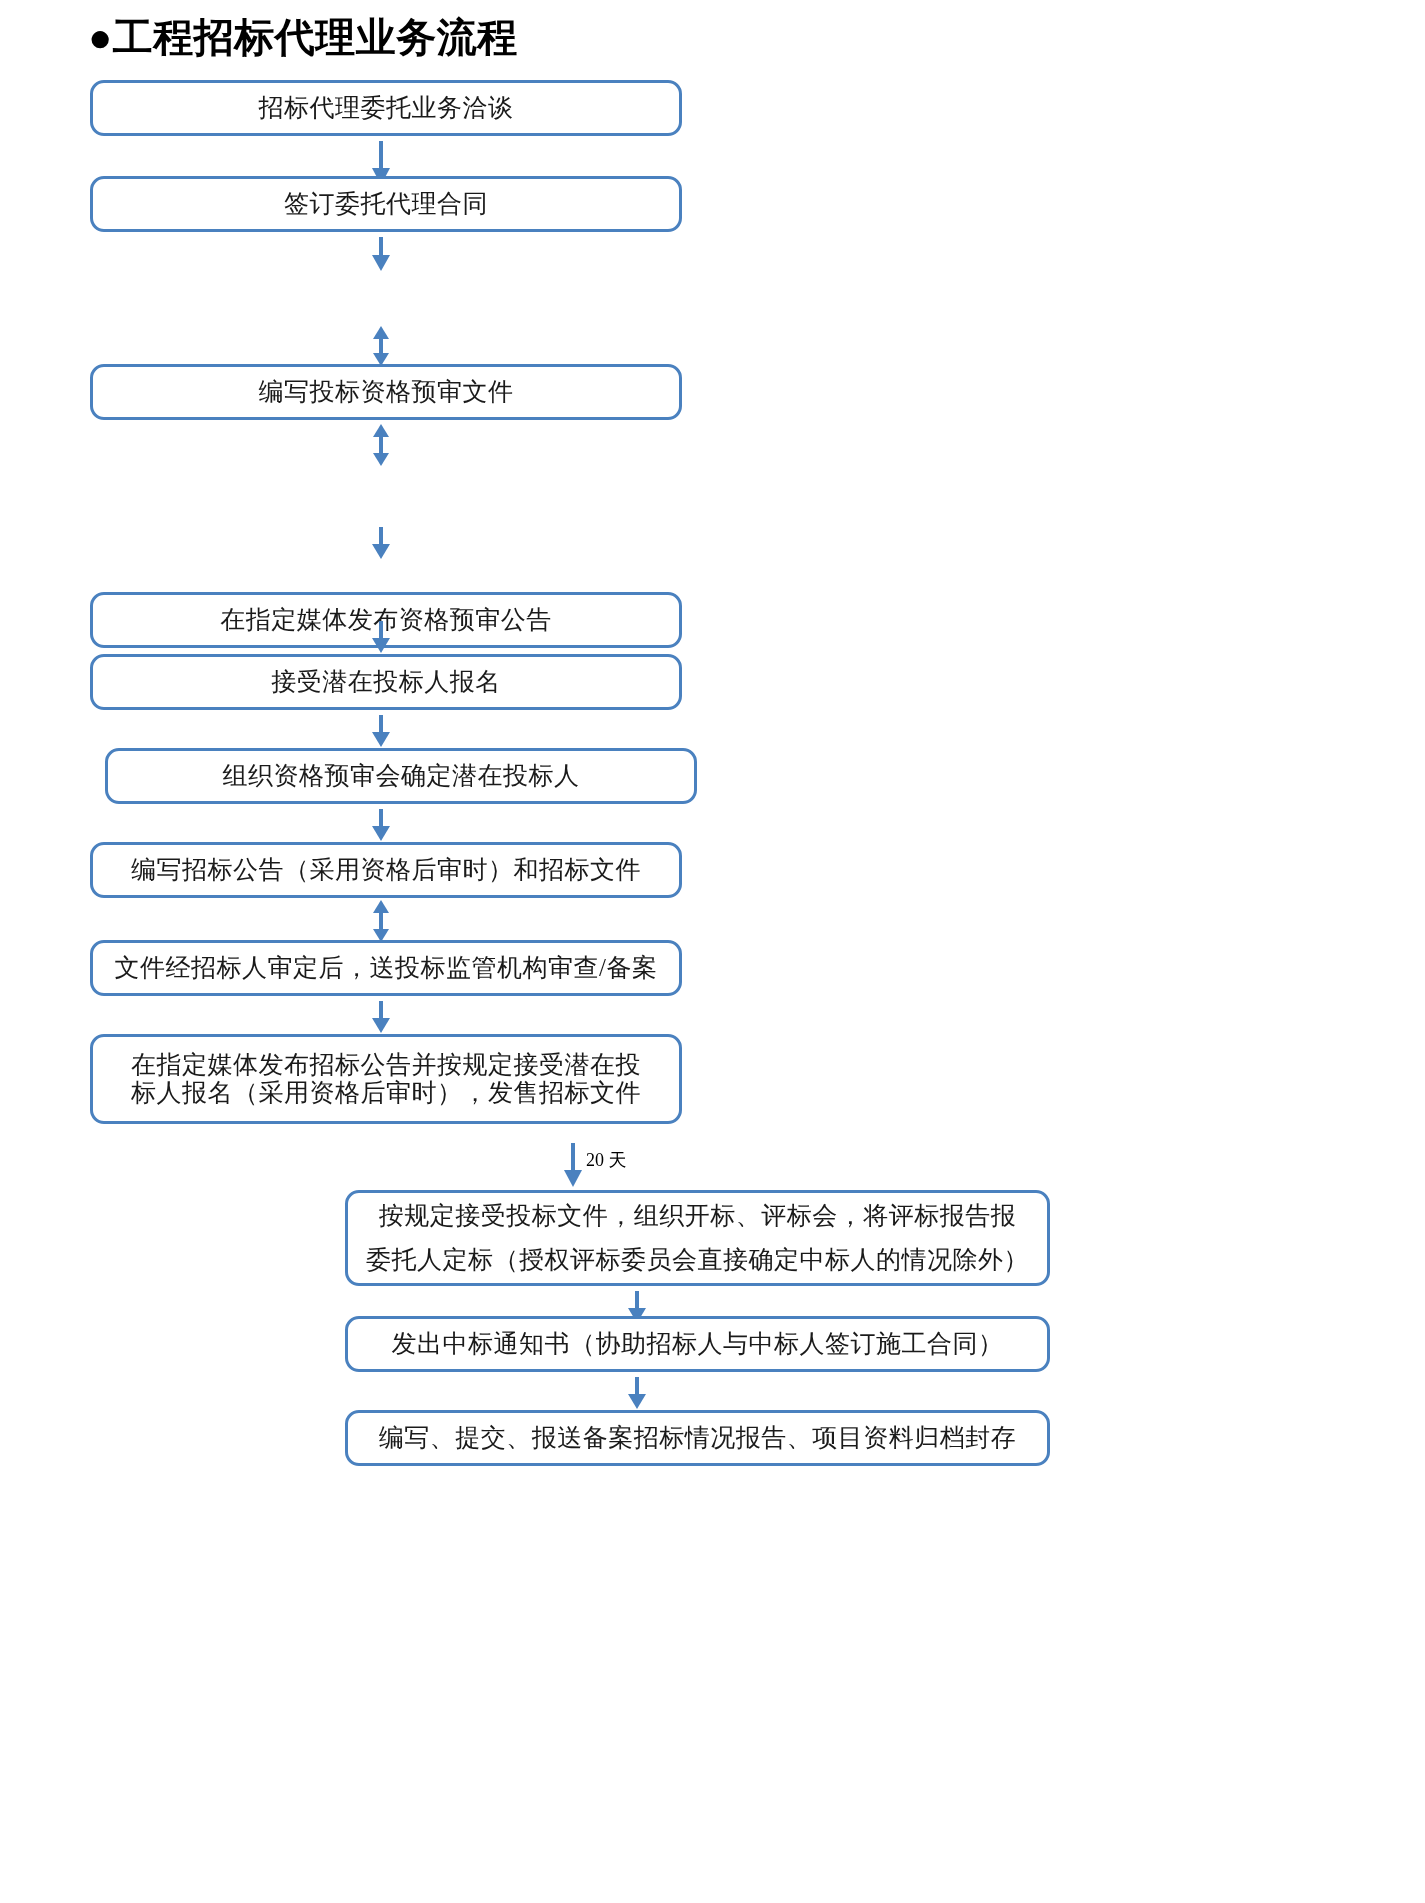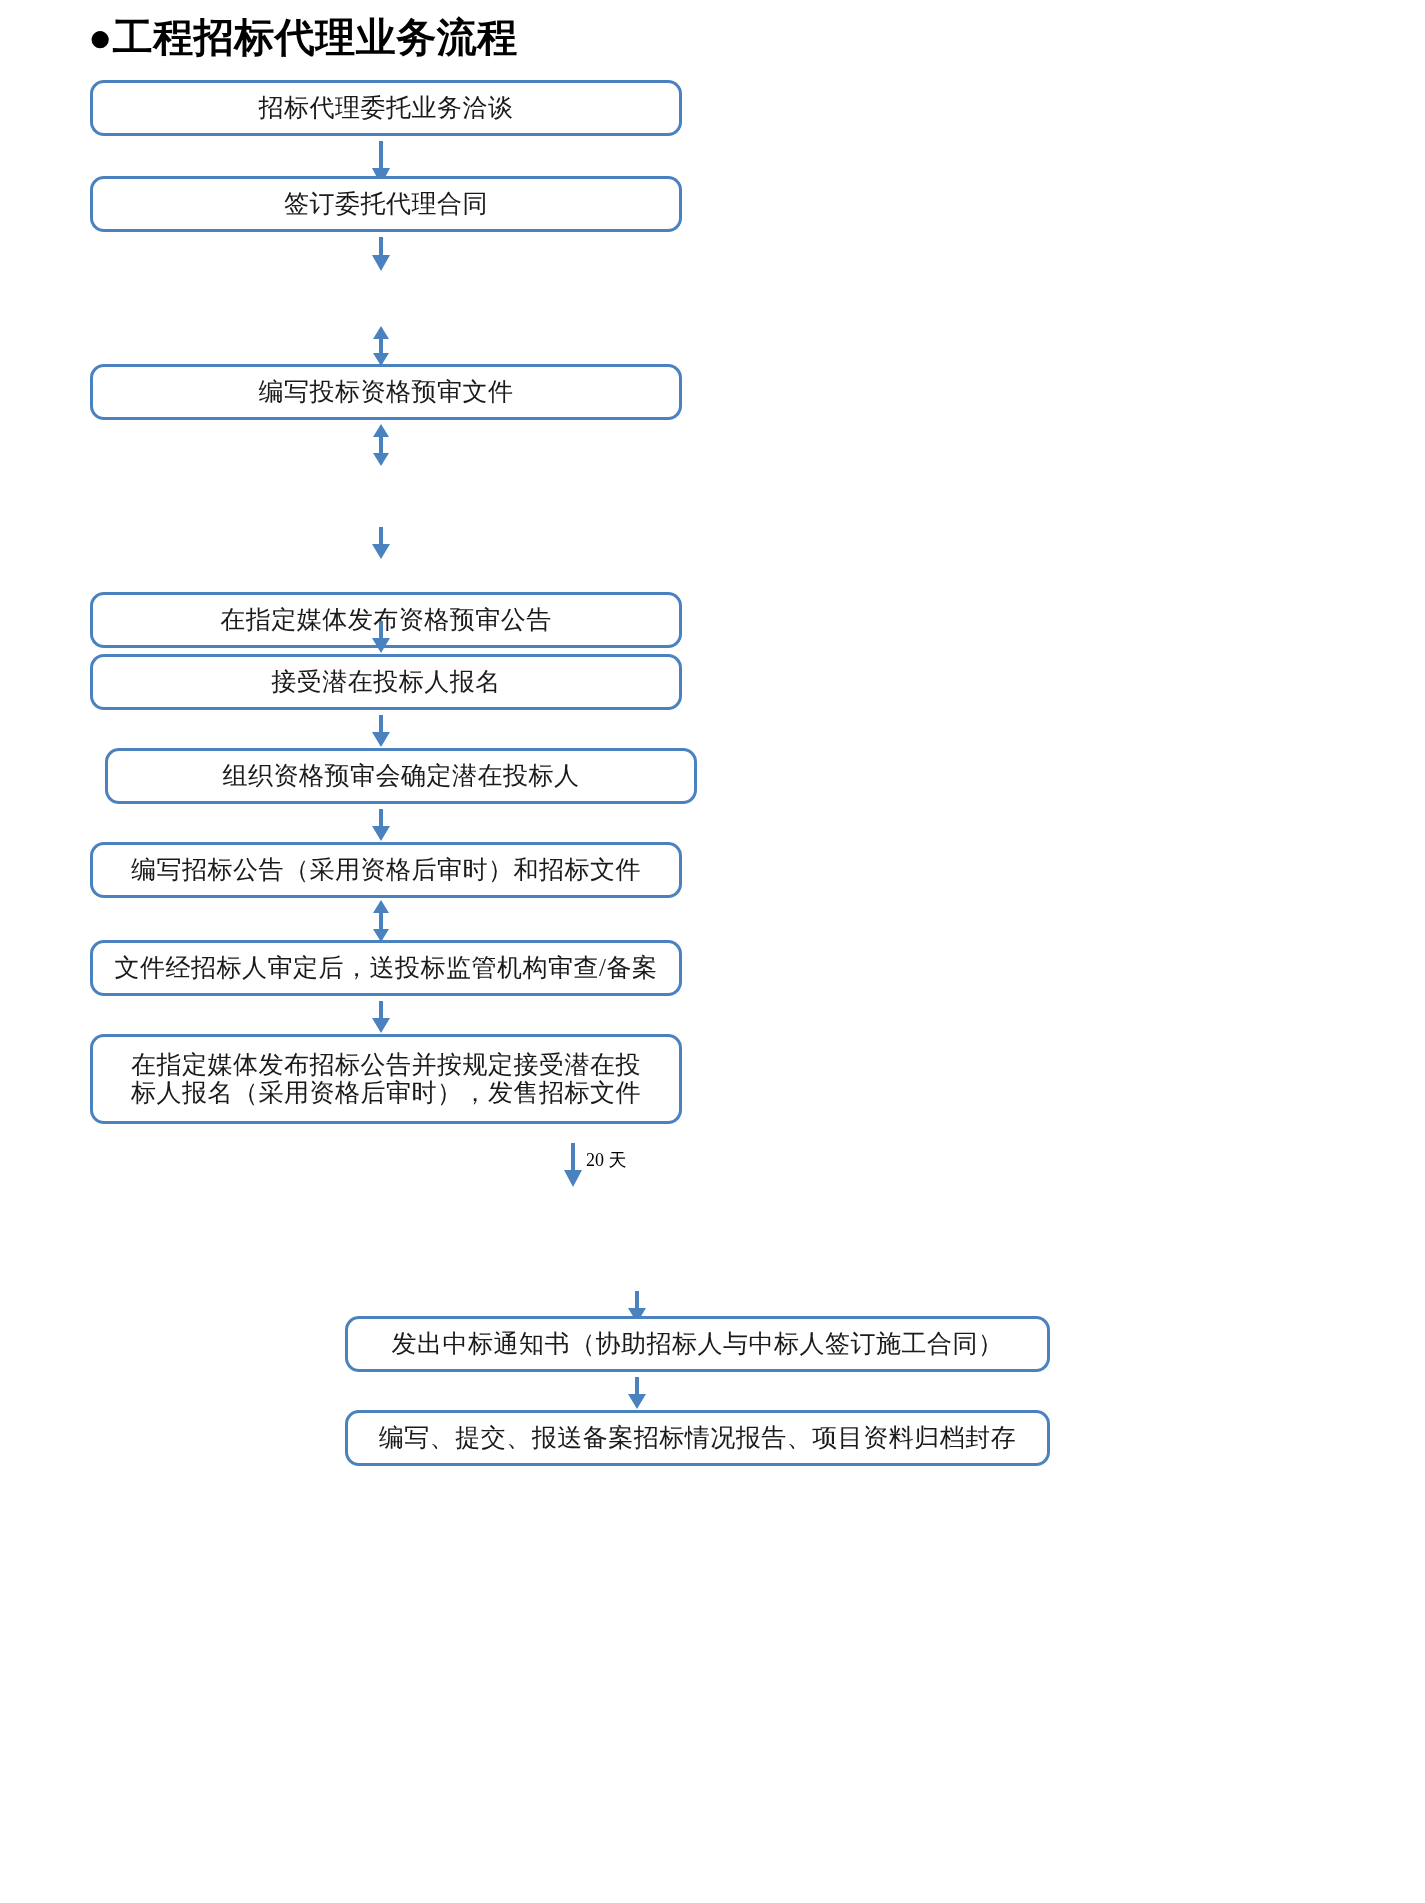--- a/index.html
+++ b/index.html
@@ -210,20 +210,24 @@
   </div>
 
   <div class="arrow" style="left:560px; top:1142px; height:46px;">
     <svg width="26" height="46" viewBox="0 0 26 46" aria-hidden="true">
       <line x1="13" y1="1" x2="13" y2="32" stroke="#4a81bf" stroke-width="4"></line>
       <polygon points="13,45 4,28 22,28" fill="#4a81bf"></polygon>
     </svg>
   </div>
   <div class="day-note" style="left:586px; top:1145px;">20 天</div>
 
+  <div class="node col-b" style="top:1190px; height:96px; line-height:44px;">
+    <span class="node-label">按规定接受投标文件，组织开标、评标会，将评标报告报
+委托人定标（授权评标委员会直接确定中标人的情况除外）</span>
+  </div>
 
   <div class="arrow" style="left:624px; top:1290px; height:34px;">
     <svg width="26" height="34" viewBox="0 0 26 34" aria-hidden="true">
       <line x1="13" y1="1" x2="13" y2="22" stroke="#4a81bf" stroke-width="4"></line>
       <polygon points="13,33 4,18 22,18" fill="#4a81bf"></polygon>
     </svg>
   </div>
 
   <div class="node col-b" style="top:1316px; height:56px;">
     <span class="node-label">发出中标通知书（协助招标人与中标人签订施工合同）</span>

